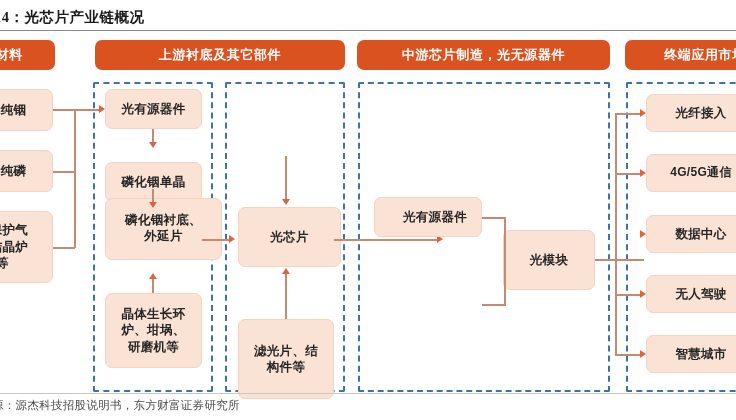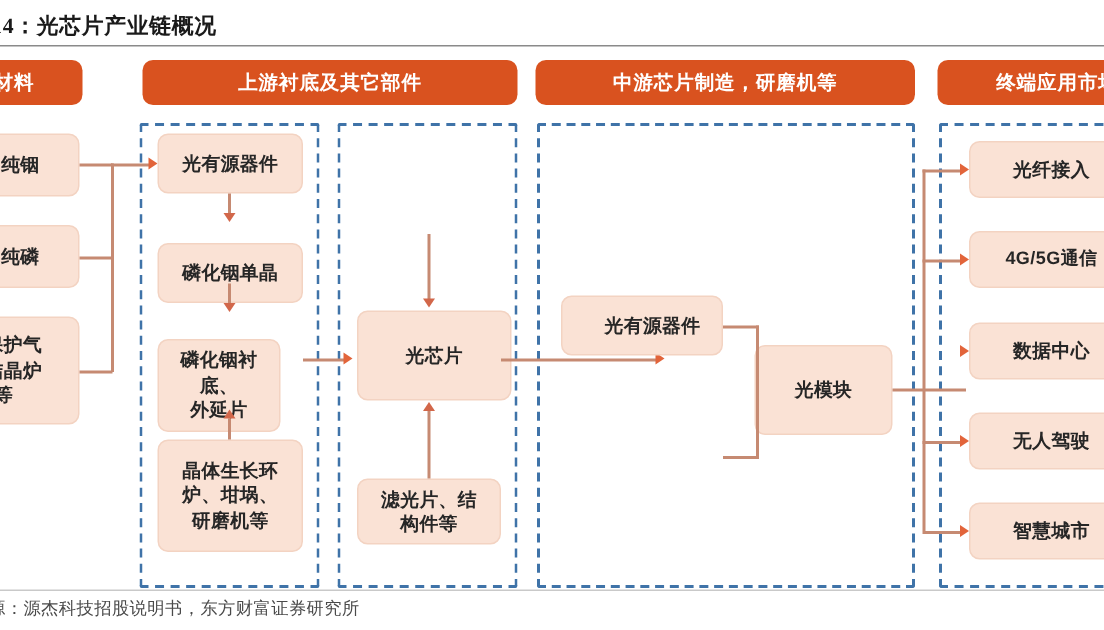--- a/index.html
+++ b/index.html
@@ -79,21 +79,21 @@
 
 <div class="title-bar">
   <div class="title-text">14：光芯片产业链概况</div>
 </div>
 <div class="title-rule"></div>
 
 <div class="canvas">
 
   <div class="hdr" style="left:-50px;top:9px;width:105px;">原材料</div>
   <div class="hdr" style="left:95px;top:9px;width:250px;">上游衬底及其它部件</div>
-  <div class="hdr" style="left:357px;top:9px;width:253px;">中游芯片制造，研磨机等</div>
+  <div class="hdr" style="left:357px;top:9px;width:253px;">中游芯片制造，光无源器件</div>
   <div class="hdr" style="left:625px;top:9px;width:160px;">终端应用市场</div>
 
   <div class="panel" style="left:93px;top:51px;width:120px;height:310px;"></div>
   <div class="panel" style="left:225px;top:51px;width:120px;height:310px;"></div>
   <div class="panel" style="left:358px;top:51px;width:252px;height:310px;"></div>
   <div class="panel" style="left:626px;top:51px;width:120px;height:310px;"></div>
 
   <div class="node" style="left:-48px;top:58px;width:101px;height:42px;">N高纯铟</div>
   <div class="node" style="left:-48px;top:119px;width:101px;height:42px;">N高纯磷</div>
   <div class="node" style="left:-48px;top:180px;width:101px;height:72px;white-space:pre-line;">他保护气
@@ -102,38 +102,38 @@
 
   <div class="ln lnh" style="left:53px;top:78px;width:22px;"></div>
   <div class="ln lnh" style="left:53px;top:140px;width:22px;"></div>
   <div class="ln lnh" style="left:53px;top:216px;width:22px;"></div>
   <div class="ln lnv" style="left:74px;top:78px;height:139px;"></div>
   <div class="ln lnh" style="left:74px;top:78px;width:27px;"></div>
   <div class="arw" style="left:99px;top:74px;"></div>
 
   <div class="node" style="left:105px;top:58px;width:97px;height:40px;">光有源器件</div>
   <div class="node" style="left:105px;top:131px;width:97px;height:40px;">磷化铟单晶</div>
-  <div class="node" style="left:105px;top:195px;width:82px;height:62px;white-space:pre-line;">磷化铟衬底、
+  <div class="node" style="left:105px;top:167px;width:117px;height:62px;white-space:pre-line;font-family:Liberation Mono, monospace;">磷化铟衬底、
 外延片</div>
   <div class="node" style="left:105px;top:262px;width:97px;height:75px;white-space:pre-line;">晶体生长环
 炉、坩埚、
 研磨机等</div>
 
   <div class="ln lnv" style="left:152px;top:98px;height:14px;"></div>
   <div class="arwd" style="left:149px;top:111px;"></div>
   <div class="ln lnv" style="left:152px;top:158px;height:14px;"></div>
   <div class="arwd" style="left:149px;top:171px;"></div>
   <div class="ln lnv" style="left:152px;top:248px;height:14px;"></div>
   <div class="arwu" style="left:149px;top:242px;"></div>
 
   <div class="ln lnh" style="left:202px;top:208px;width:29px;"></div>
   <div class="arw" style="left:229px;top:204px;"></div>
 
   <div class="node" style="left:238px;top:176px;width:103px;height:60px;text-align:center;">光芯片</div>
-  <div class="node" style="left:238px;top:288px;width:96px;height:44px;white-space:pre-line;">滤光片、结
+  <div class="node" style="left:238px;top:288px;width:96px;height:80px;white-space:pre-line;">滤光片、结
 构件等</div>
 
   <div class="ln lnv" style="left:285px;top:125px;height:44px;"></div>
   <div class="arwd" style="left:282px;top:168px;"></div>
   <div class="ln lnv" style="left:285px;top:243px;height:45px;"></div>
   <div class="arwu" style="left:282px;top:237px;"></div>
 
   <div class="ln lnh" style="left:334px;top:208px;width:105px;"></div>
   <div class="arw" style="left:437px;top:204px;"></div>
 

